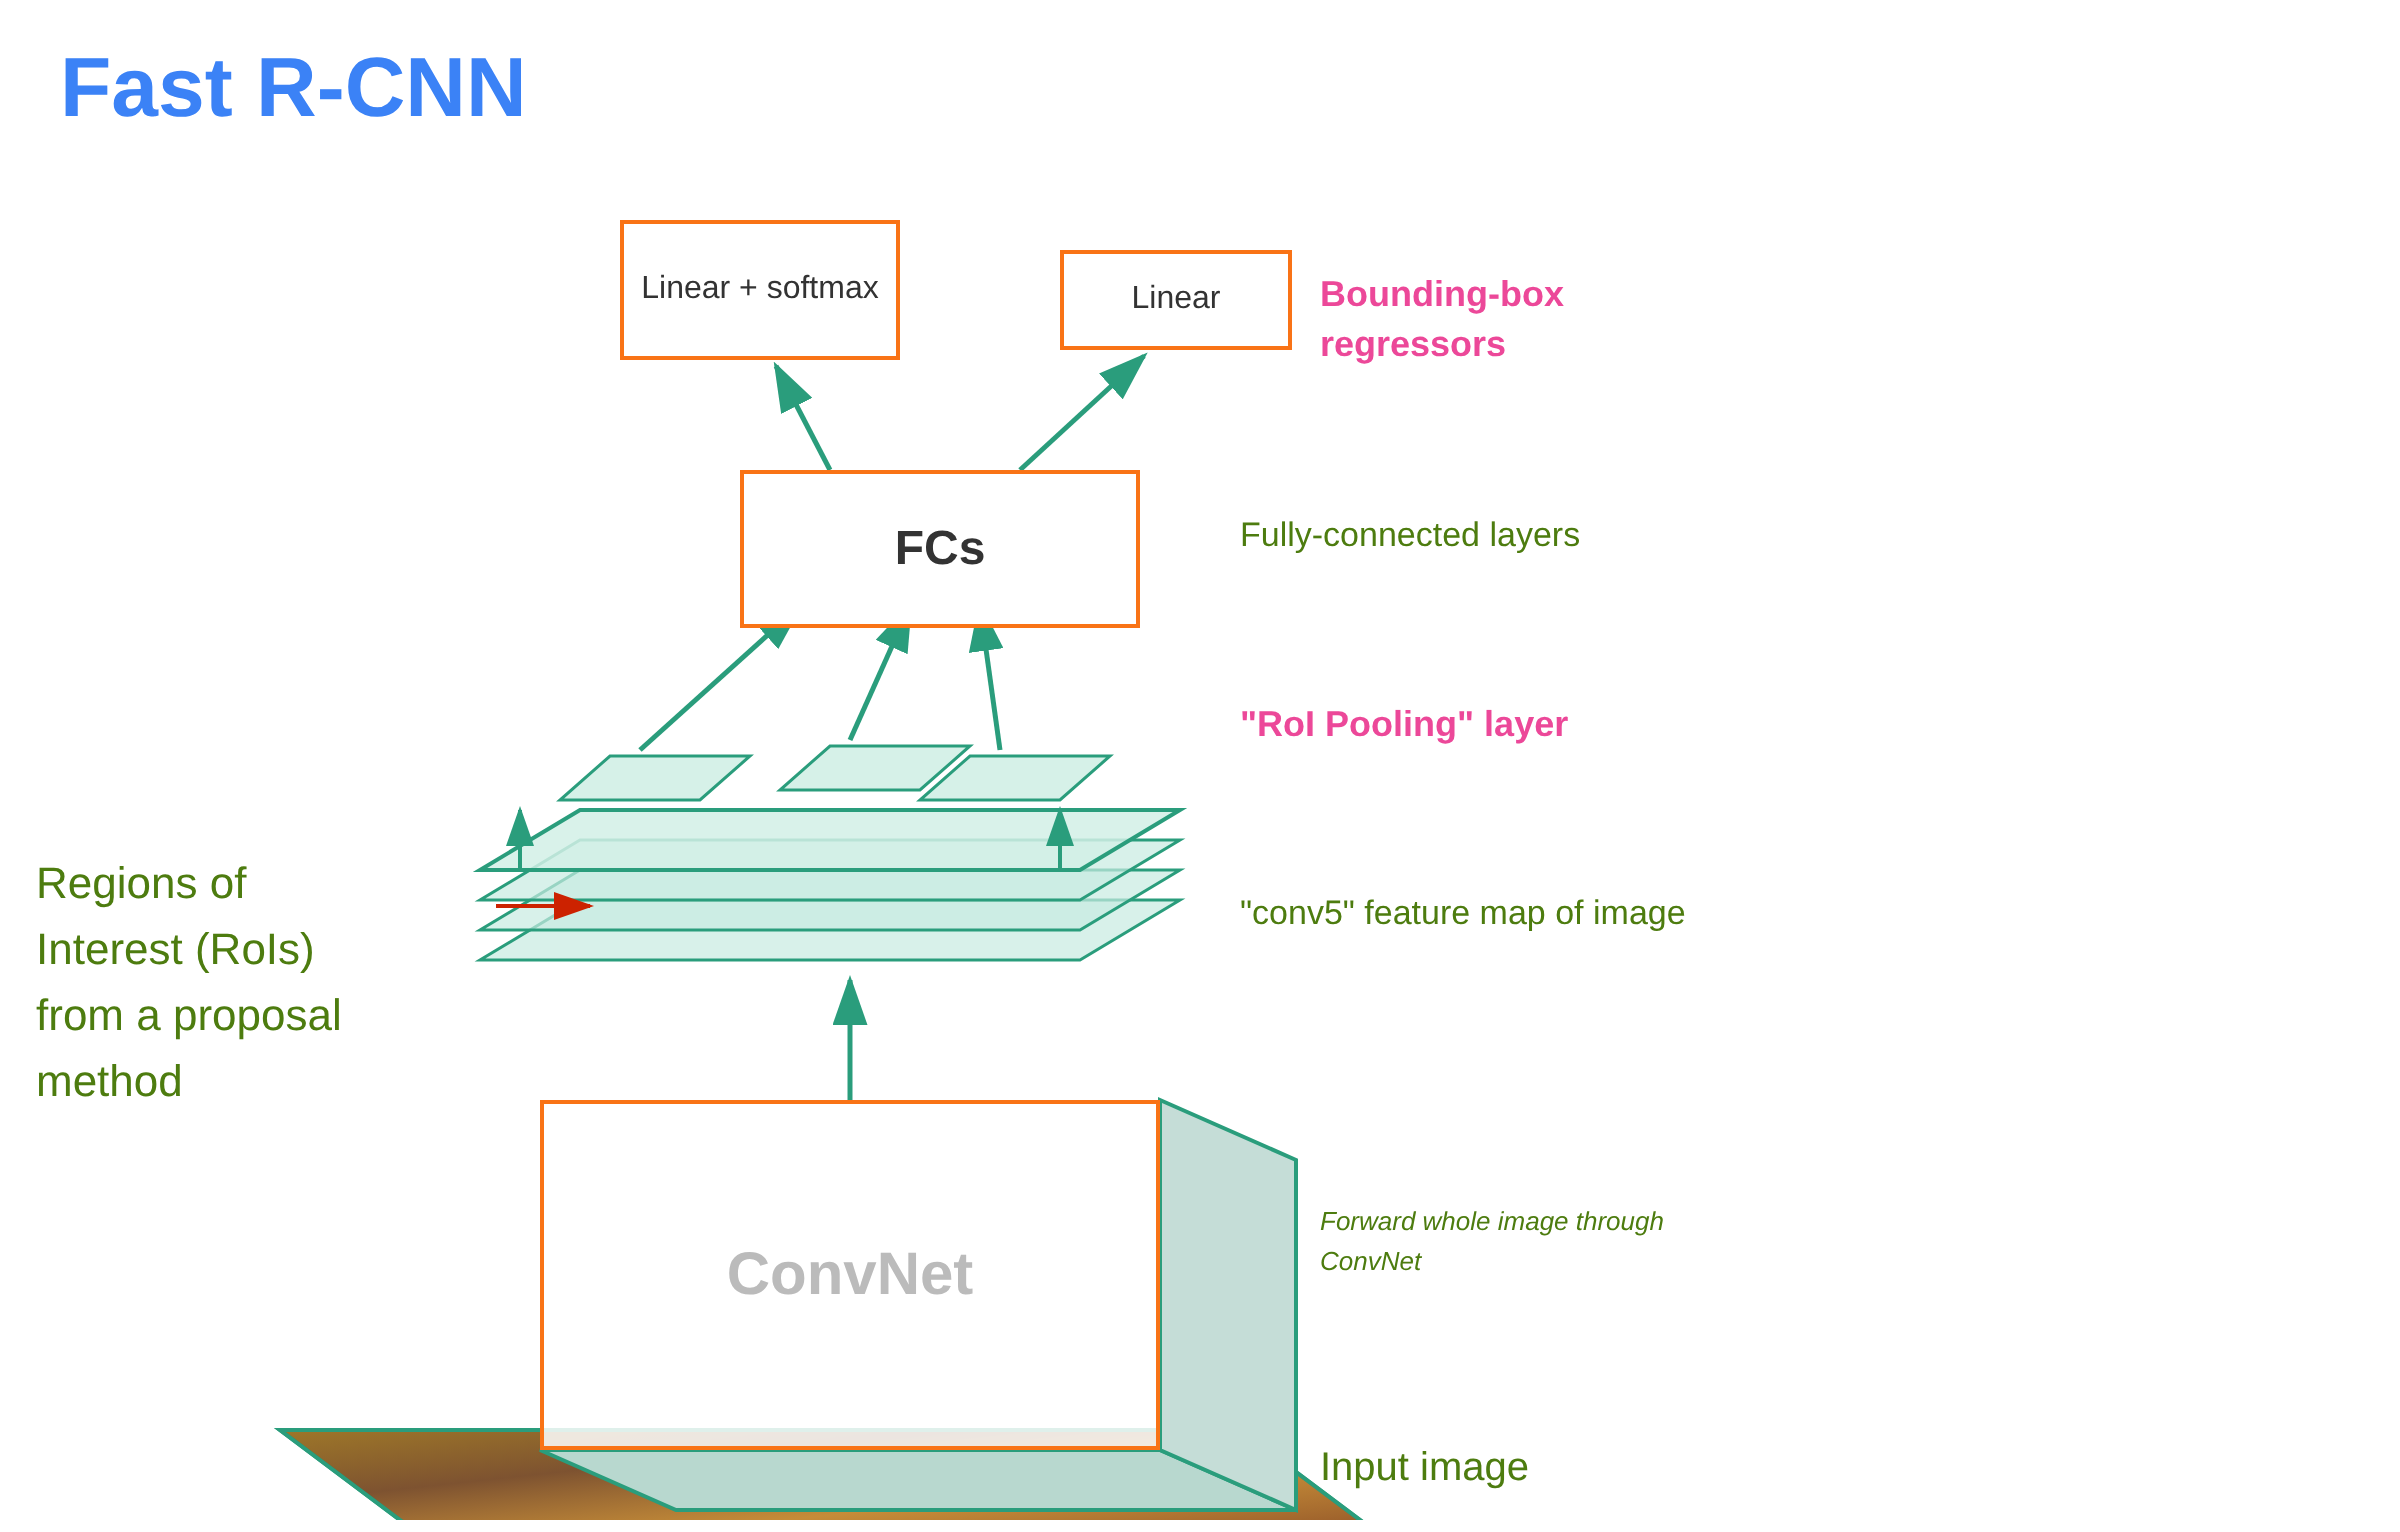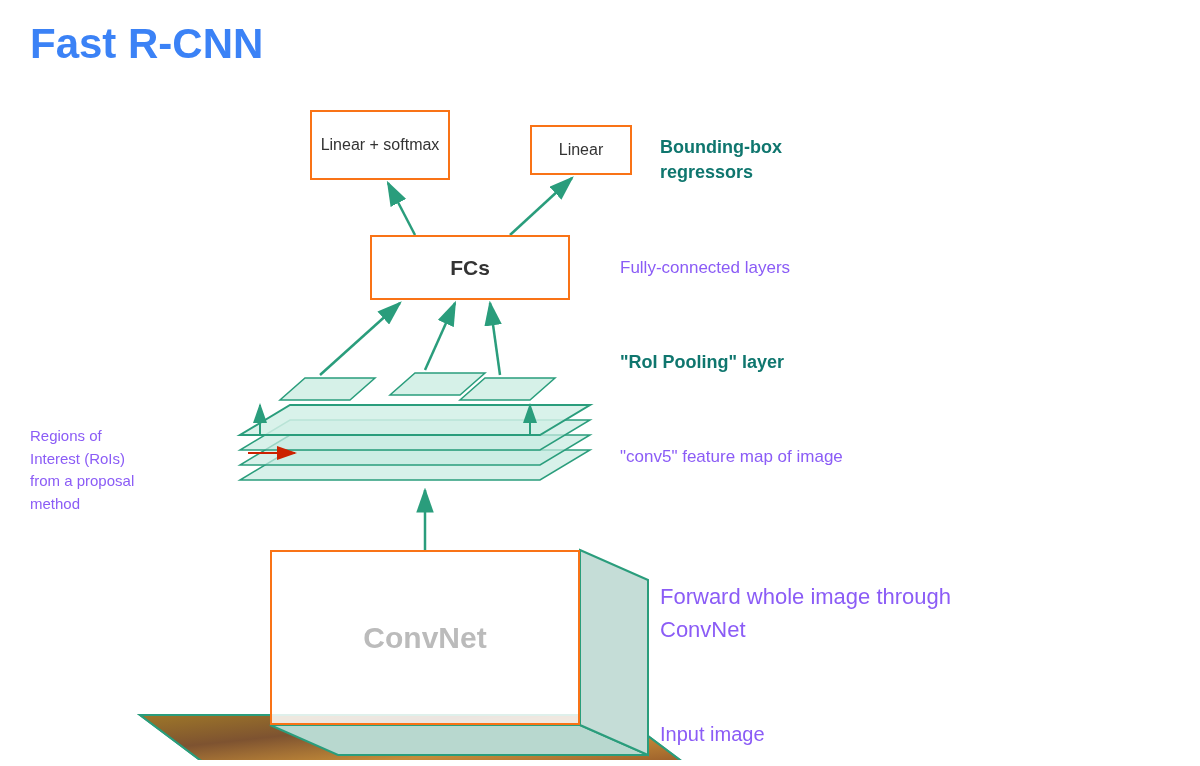--- a/index.html
+++ b/index.html
@@ -49,57 +49,57 @@
       width: 140px;
       height: 70px;
       font-size: 16px;
       text-align: center;
     }
 
     
     .box-linear {
       left: 530px;
       top: 65px;
-      width: 102px;
+      width: 116px;
       height: 50px;
       font-size: 16px;
     }
 
     
     .box-fcs {
       left: 370px;
       top: 175px;
       width: 200px;
-      height: 65px;
-      font-size: 21px;
+      height: 79px;
+      font-size: 24px;
       font-weight: bold;
     }
 
     
     .box-convnet {
       left: 270px;
       top: 490px;
       width: 310px;
       height: 175px;
       font-size: 30px;
       font-weight: bold;
       background: rgba(255,255,255,0.85);
       z-index: 10;
     }
 
     
     .label {
       position: absolute;
-      color: #8b5cf6;
+      color: #4d7c0f;
       font-size: 16px;
       line-height: 1.4;
     }
 
     .label-red {
-      color: #0f766e;
+      color: #ec4899;
     }
 
     
     .svg-overlay {
       position: absolute;
       top: 0;
       left: 0;
       width: 1200px;
       height: 700px;
       pointer-events: none;
@@ -199,25 +199,25 @@
   </div>
 
   <div class="label label-red" style="left: 620px; top: 290px; font-size: 18px; font-weight: bold;">
     "RoI Pooling" layer
   </div>
 
   <div class="label" style="left: 620px; top: 385px; font-size: 17px;">
     "conv5" feature map of image
   </div>
 
-  <div class="label" style="left: 30px; top: 365px; font-size: 15px; line-height: 1.5;">
+  <div class="label" style="left: 18px; top: 365px; font-size: 22px; line-height: 1.5;">
     Regions of<br>Interest (RoIs)<br>from a proposal<br>method
   </div>
 
-  <div class="label" style="left: 660px; top: 520px; font-size: 22px; line-height: 1.5;">
+  <div class="label" style="left: 660px; top: 541px; font-size: 13px; line-height: 1.5; font-style: italic;">
     Forward whole image through<br>ConvNet
   </div>
 
   <div class="label" style="left: 660px; top: 660px; font-size: 20px;">
     Input image
   </div>
 
 </div>
 
 </body></html>

